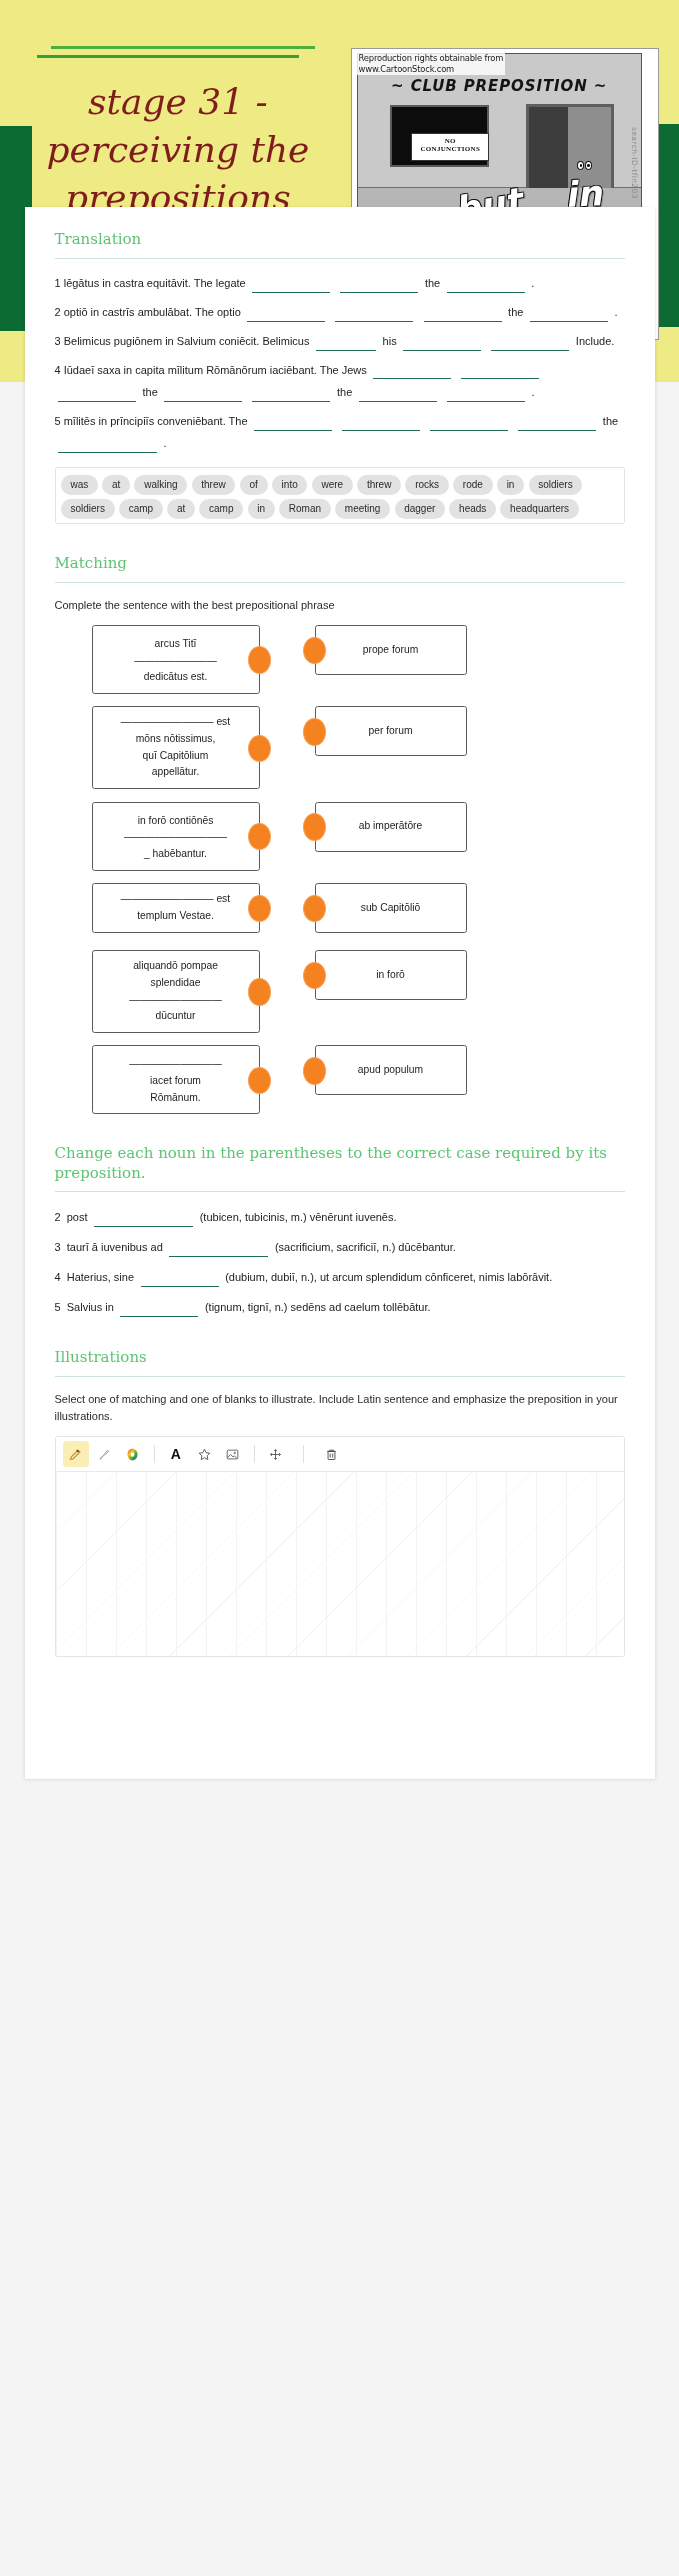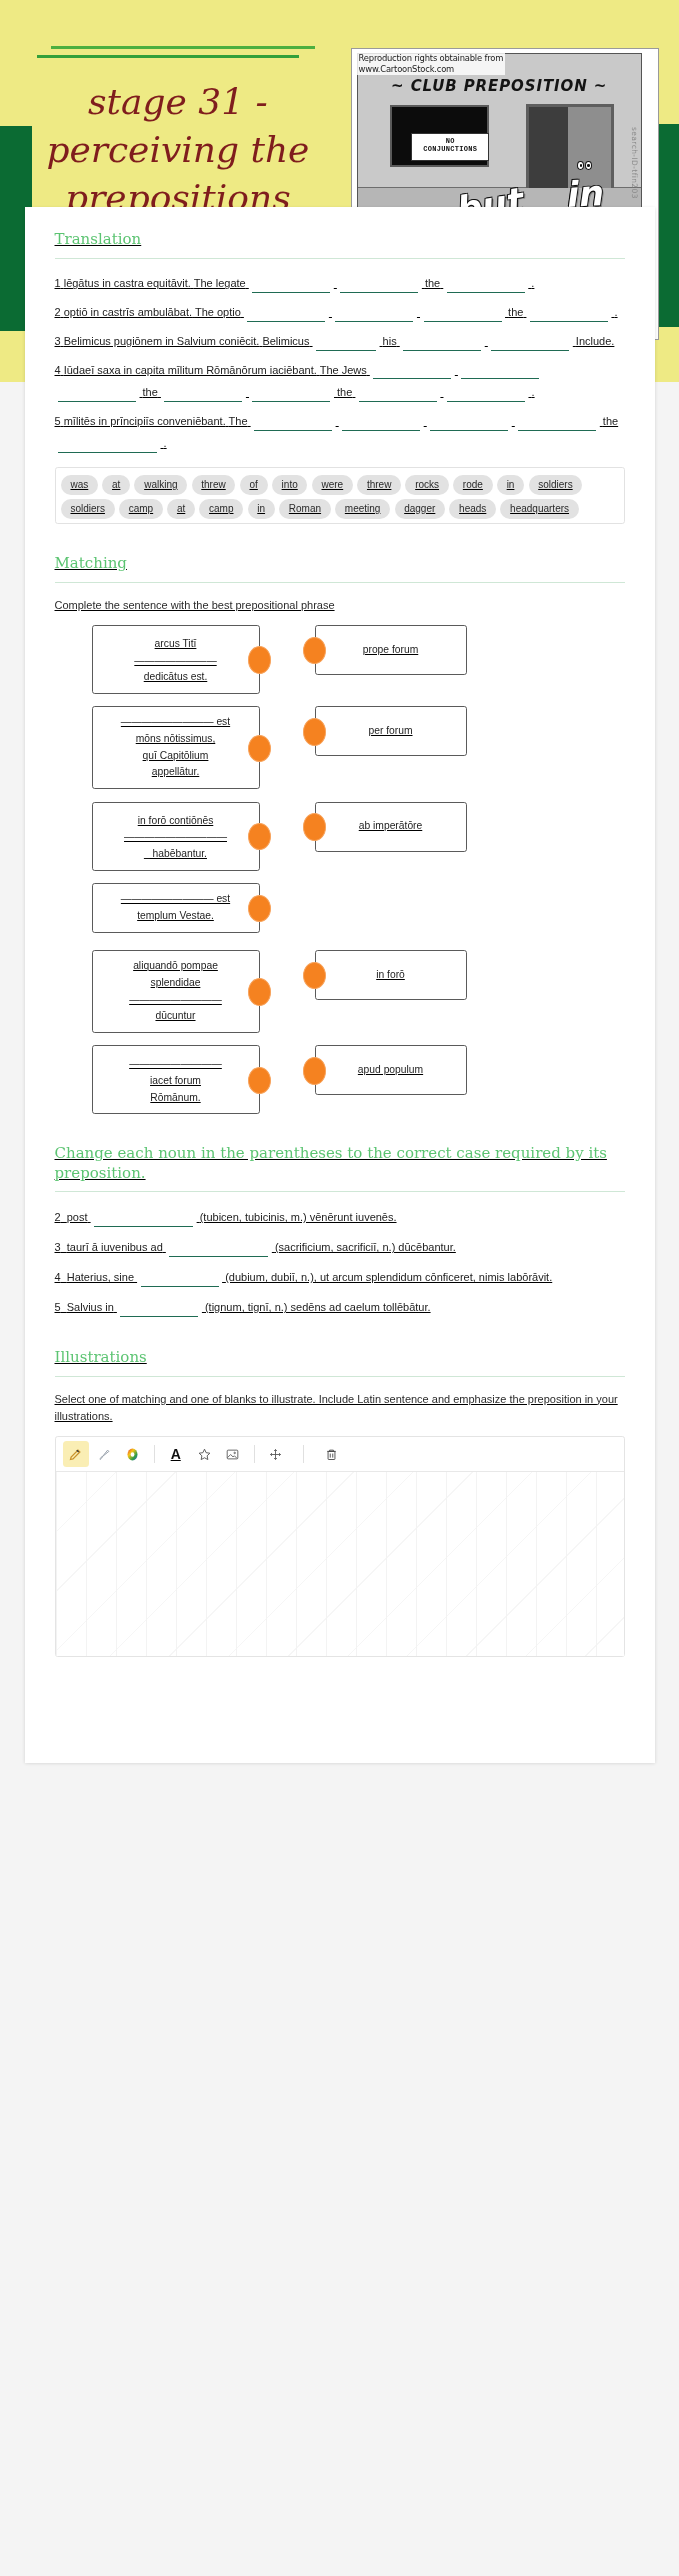--- a/index.html
+++ b/index.html
@@ -110,21 +110,21 @@
     color:#141414;
     white-space:nowrap;
   }
   .ct-window {
     position:absolute; left:32px; top:51px; width:99px; height:62px;
     background:#0c0c0c; border:2.7px solid #5a5a5a;
   }
   .ct-sign {
     position:absolute; left:19.5px; top:26.5px; width:78px; height:28px;
     background:#fff; border:0.9px solid #333;
-    font-family:Liberation Mono, monospace;
+    font-family:Liberation Serif, serif;
     font-size:7px; font-weight:700; color:#111;
     text-align:center; line-height:1.15; padding-top:2.7px;
     letter-spacing:0.3px;
   }
   .ct-door {
     position:absolute; left:168px; top:50px; width:88px; height:92px;
     background:#8e8e8e; border:3.5px solid #5e5e5e;
   }
   .ct-door-dark {
     position:absolute; left:0; top:0; width:39px; height:100%;
@@ -171,23 +171,22 @@
   }
   .ct-caption em { font-style: italic; }
 
   
   .sheet {
     position: relative;
     width: 630px;
     margin: -175px auto 16px auto;
     background: #ffffff;
     box-shadow: 0 0.9px 3.5px rgba(0,0,0,.14);
-    padding: 23px 30px 30px 30px;
+    padding: 23px 30px 46px 30px;
     z-index: 10;
-    text-decoration: underline;
   }
   .sec { margin-bottom: 30px; }
   .sec-title {
     font-family: "DejaVu Serif","Liberation Serif", serif;
     font-size: 15px;
     color: #5cc472;
     font-weight: 400;
     margin: 0 0 8px 0;
     line-height: 1.3;
   }
@@ -504,20 +503,24 @@
         <div class="match-row">
           <div class="m-left">
             <div class="m-card">
               <div>
                 <div>————————— est</div>
                 <div>templum Vestae.</div>
               </div>
             </div>
             <div class="knob left"></div>
           </div>
+          <div class="m-right">
+            <div class="m-card">sub Capitōliō</div>
+            <div class="knob right"></div>
+          </div>
         </div>
         <div class="match-row">
           <div class="m-left">
             <div class="m-card taller">
               <div>
                 <div>aliquandō pompae</div>
                 <div>splendidae</div>
                 <div>—————————</div>
                 <div>dūcuntur</div>
               </div>

